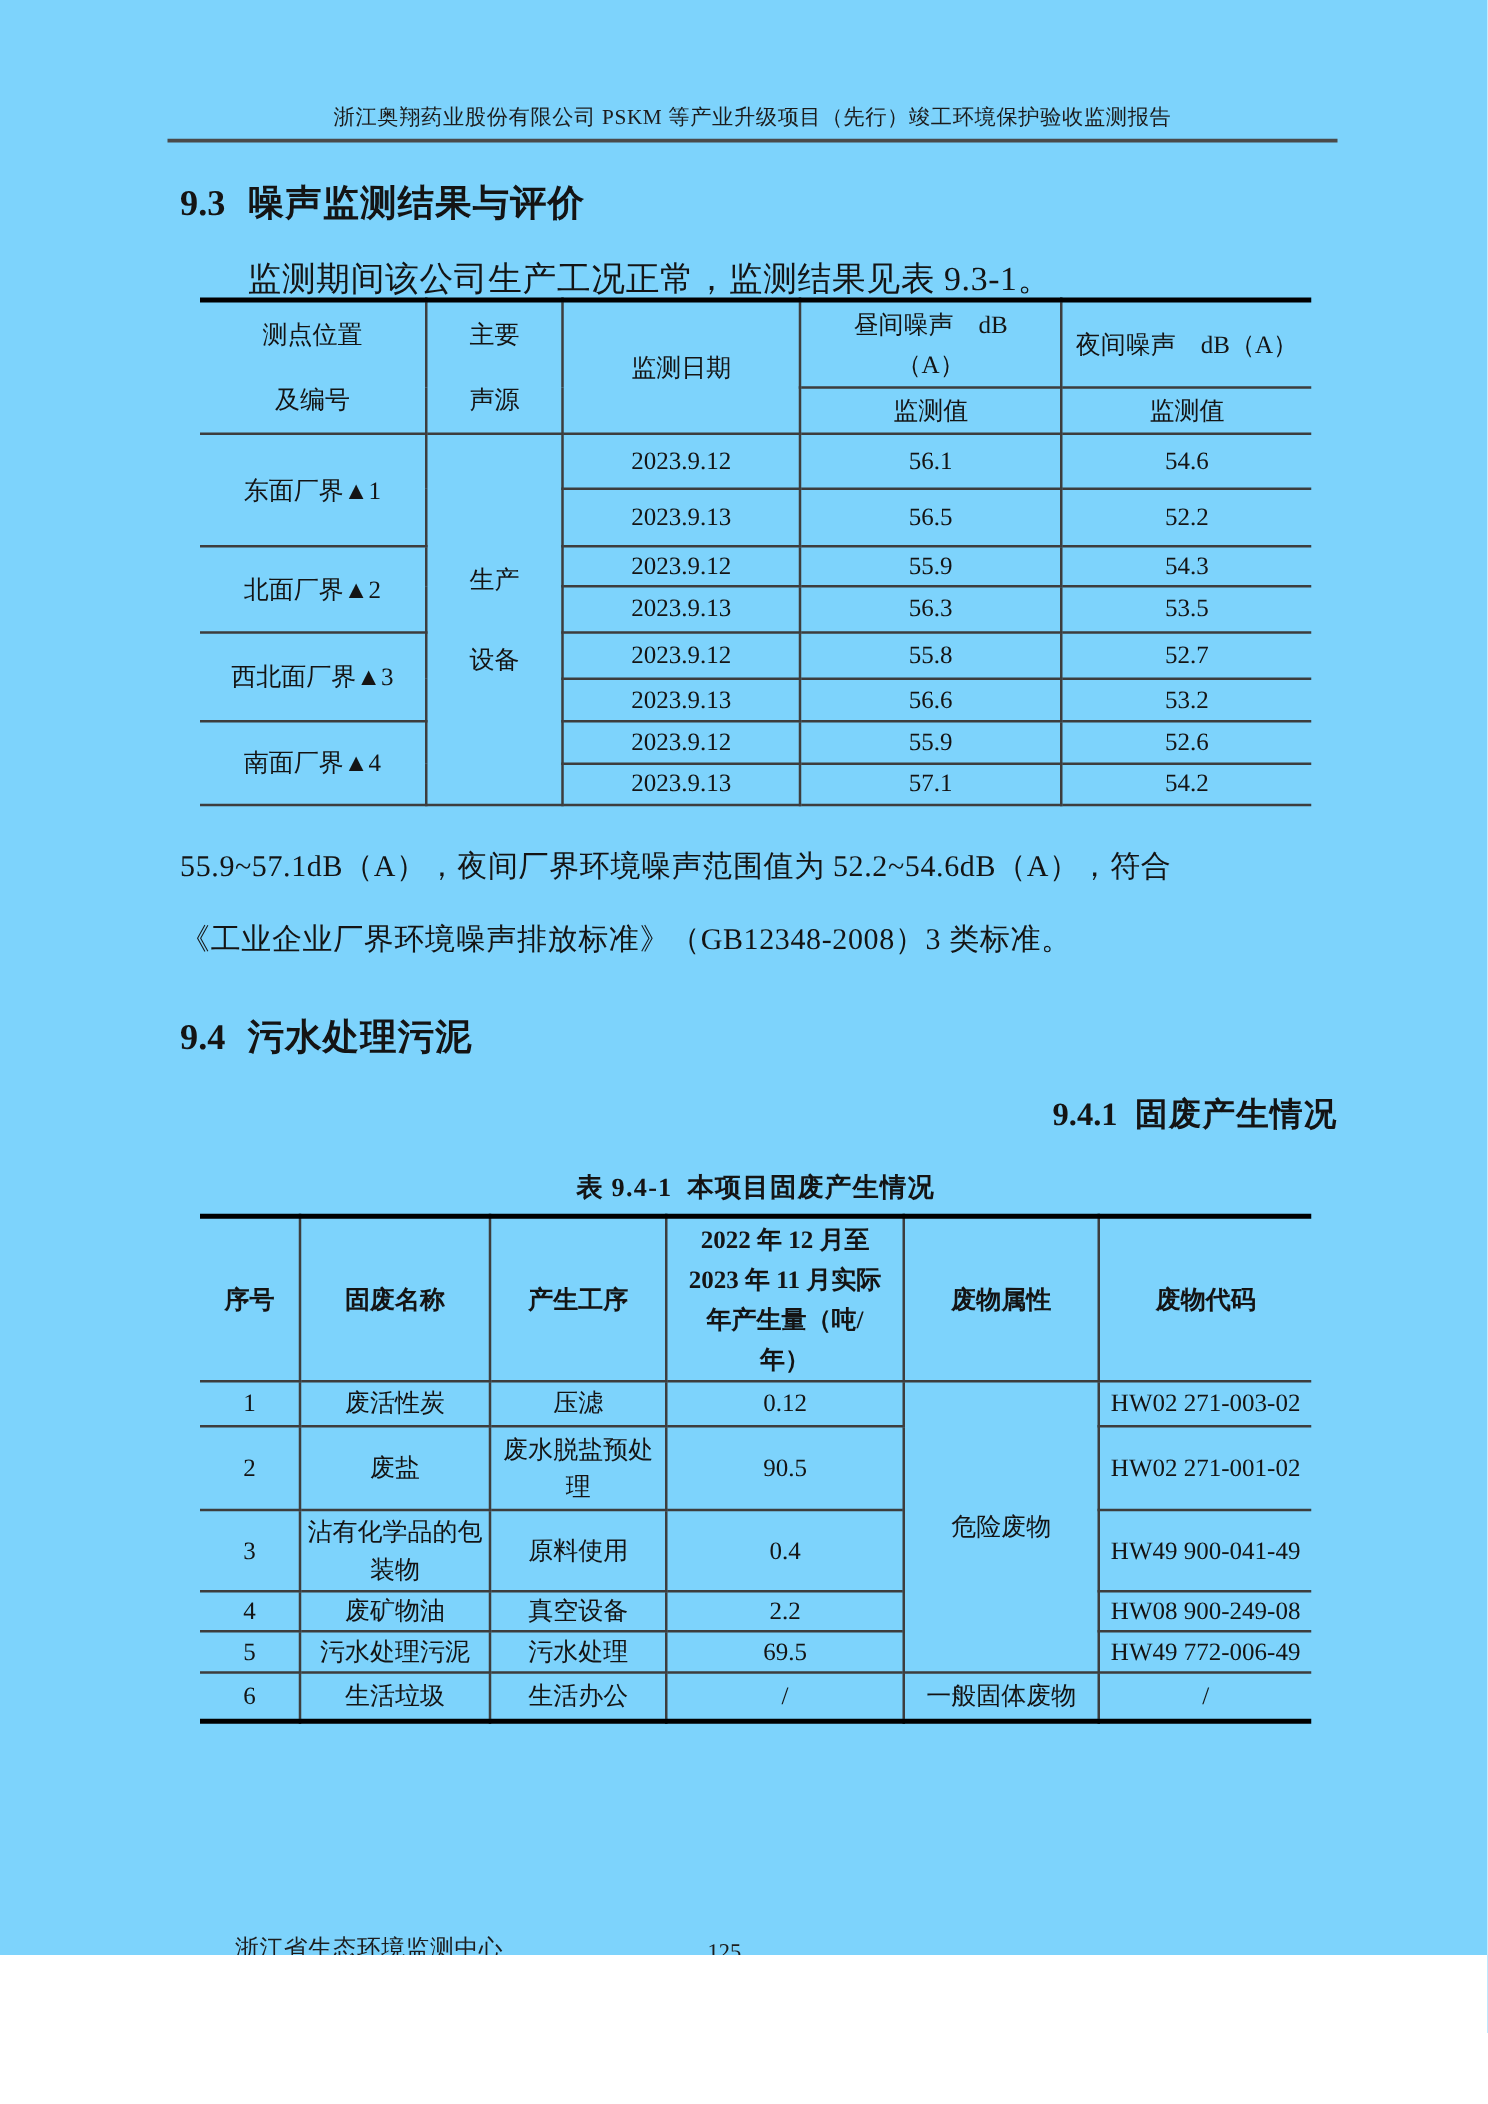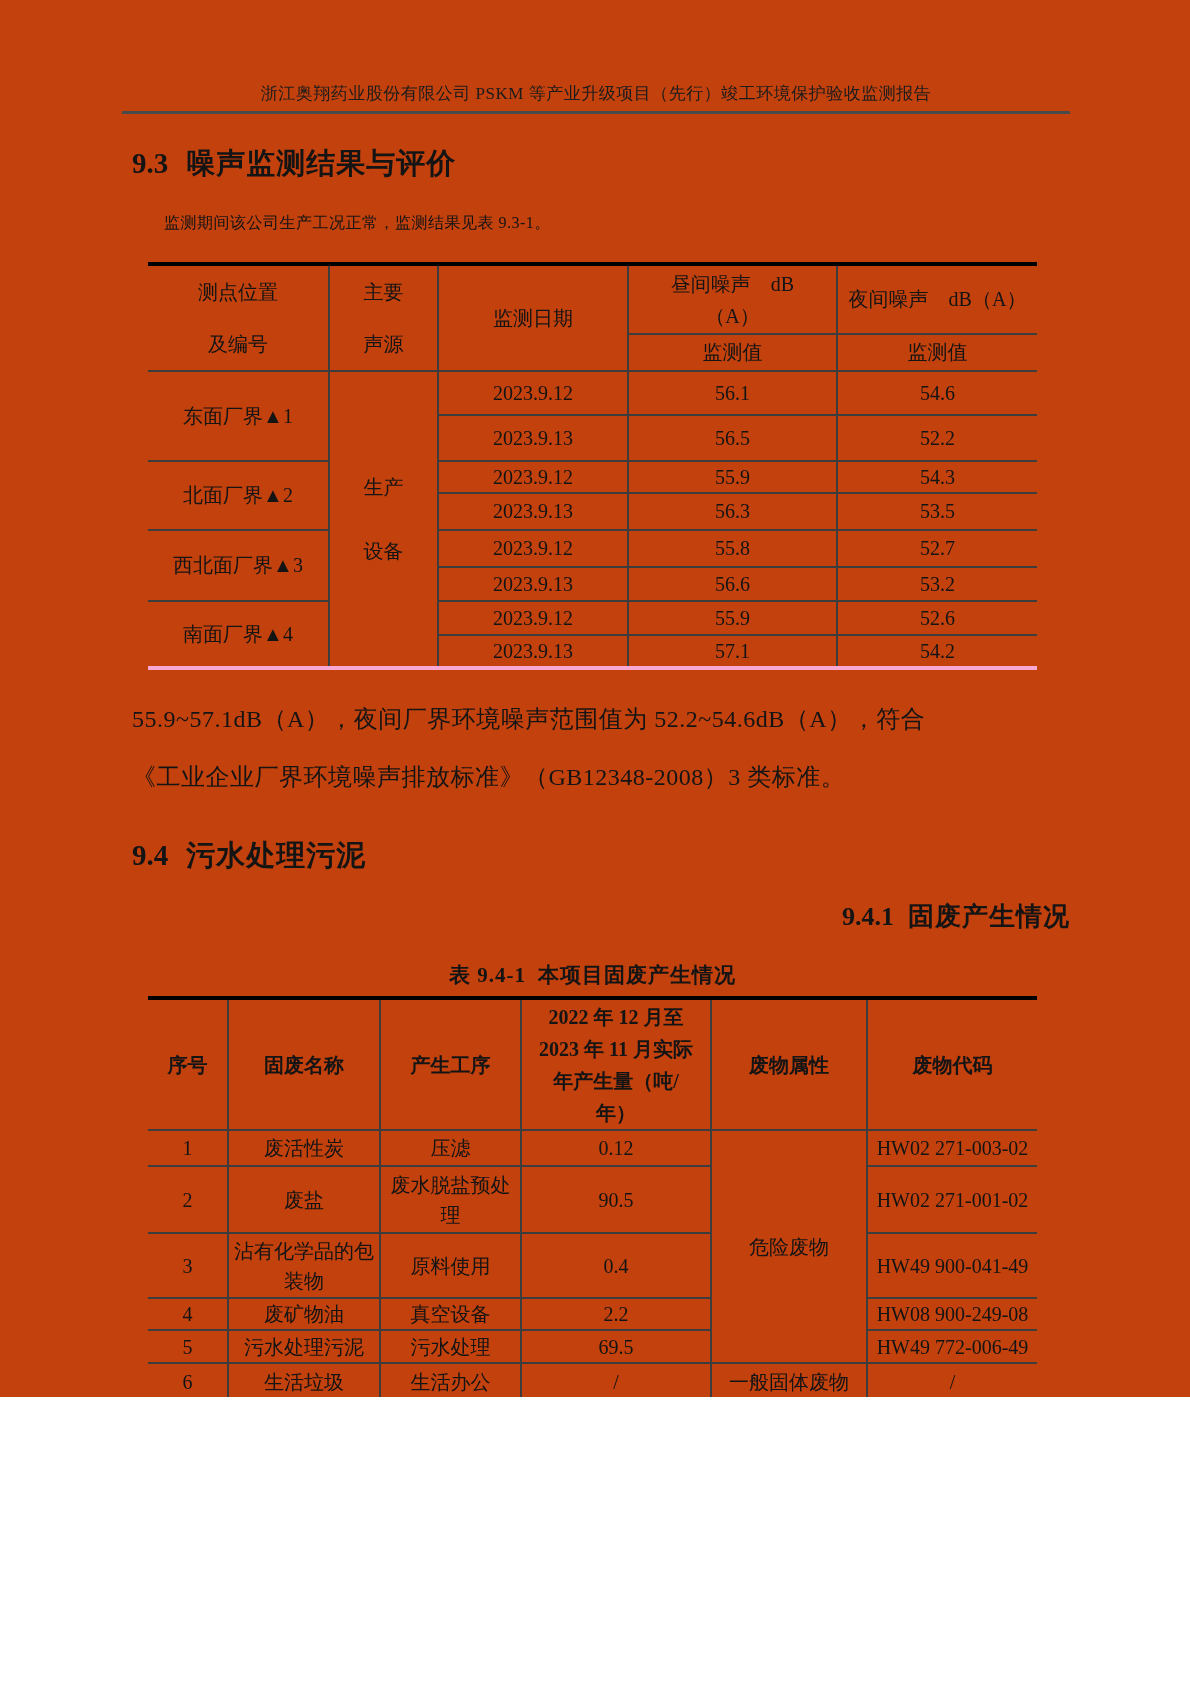--- a/index.html
+++ b/index.html
@@ -1,23 +1,24 @@
 <!DOCTYPE html>
 <html><head>
 <meta charset="utf-8">
 <style>
   html,body{margin:0;padding:0;background:#ffffff;}
   .page{
     position:relative;
-    width:1190px;height:1397px;
-    background:#c2410c;
+    width:1190px;height:1564px;
+    background:#7dd3fc;
     font-family:"Liberation Serif","DejaVu Serif",serif;
     color:#141414;
     overflow:hidden;
     box-sizing:border-box;
+    padding-left:12px;
   }
   .content{padding:0 120px 0 122px;}
   .doc-header{
     margin-top:84px;
     text-align:center;
     font-size:17px;
     line-height:20px;
     color:#1c1c1c;
     letter-spacing:.5px;
   }
@@ -38,42 +39,42 @@
     margin:30px 0 0 10px;
     font-size:26px;
     line-height:30px;
     font-weight:700;
     letter-spacing:1px;
     text-align:right;
   }
   .h-subsec .sec-num{margin-right:14px;letter-spacing:0;}
   .para{
     margin:28px 0 0 10px;
-    font-size:16px;
+    font-size:27px;
     line-height:30px;
     letter-spacing:.5px;
   }
   .indent{text-indent:2em;}
   .tbl-caption{
     width:889px;
     margin:30px 0 0 26px;
     text-align:center;
     font-size:21px;
     line-height:26px;
     font-weight:700;
     letter-spacing:1px;
   }
   .tbl-caption .cap-num{margin-right:12px;}
   table{
     border-collapse:collapse;
     table-layout:fixed;
     width:889px;
     margin-left:26px;
   }
-  .t1{margin-top:24px;border-top:4px solid #000;border-bottom:4px solid #f9a8d4;border-left:hidden;border-right:hidden;}
+  .t1{border-top:4px solid #000;border-bottom:1px solid #f9a8d4;border-left:hidden;border-right:hidden;}
   .t2{margin-top:8px;border-top:4px solid #000;border-bottom:4px solid #000;border-left:hidden;border-right:hidden;}
   th,td{
     border:2px solid #3d3d3d;
     padding:0;
     text-align:center;
     vertical-align:middle;
     font-size:20px;
     font-weight:400;
     overflow:hidden;
   }

